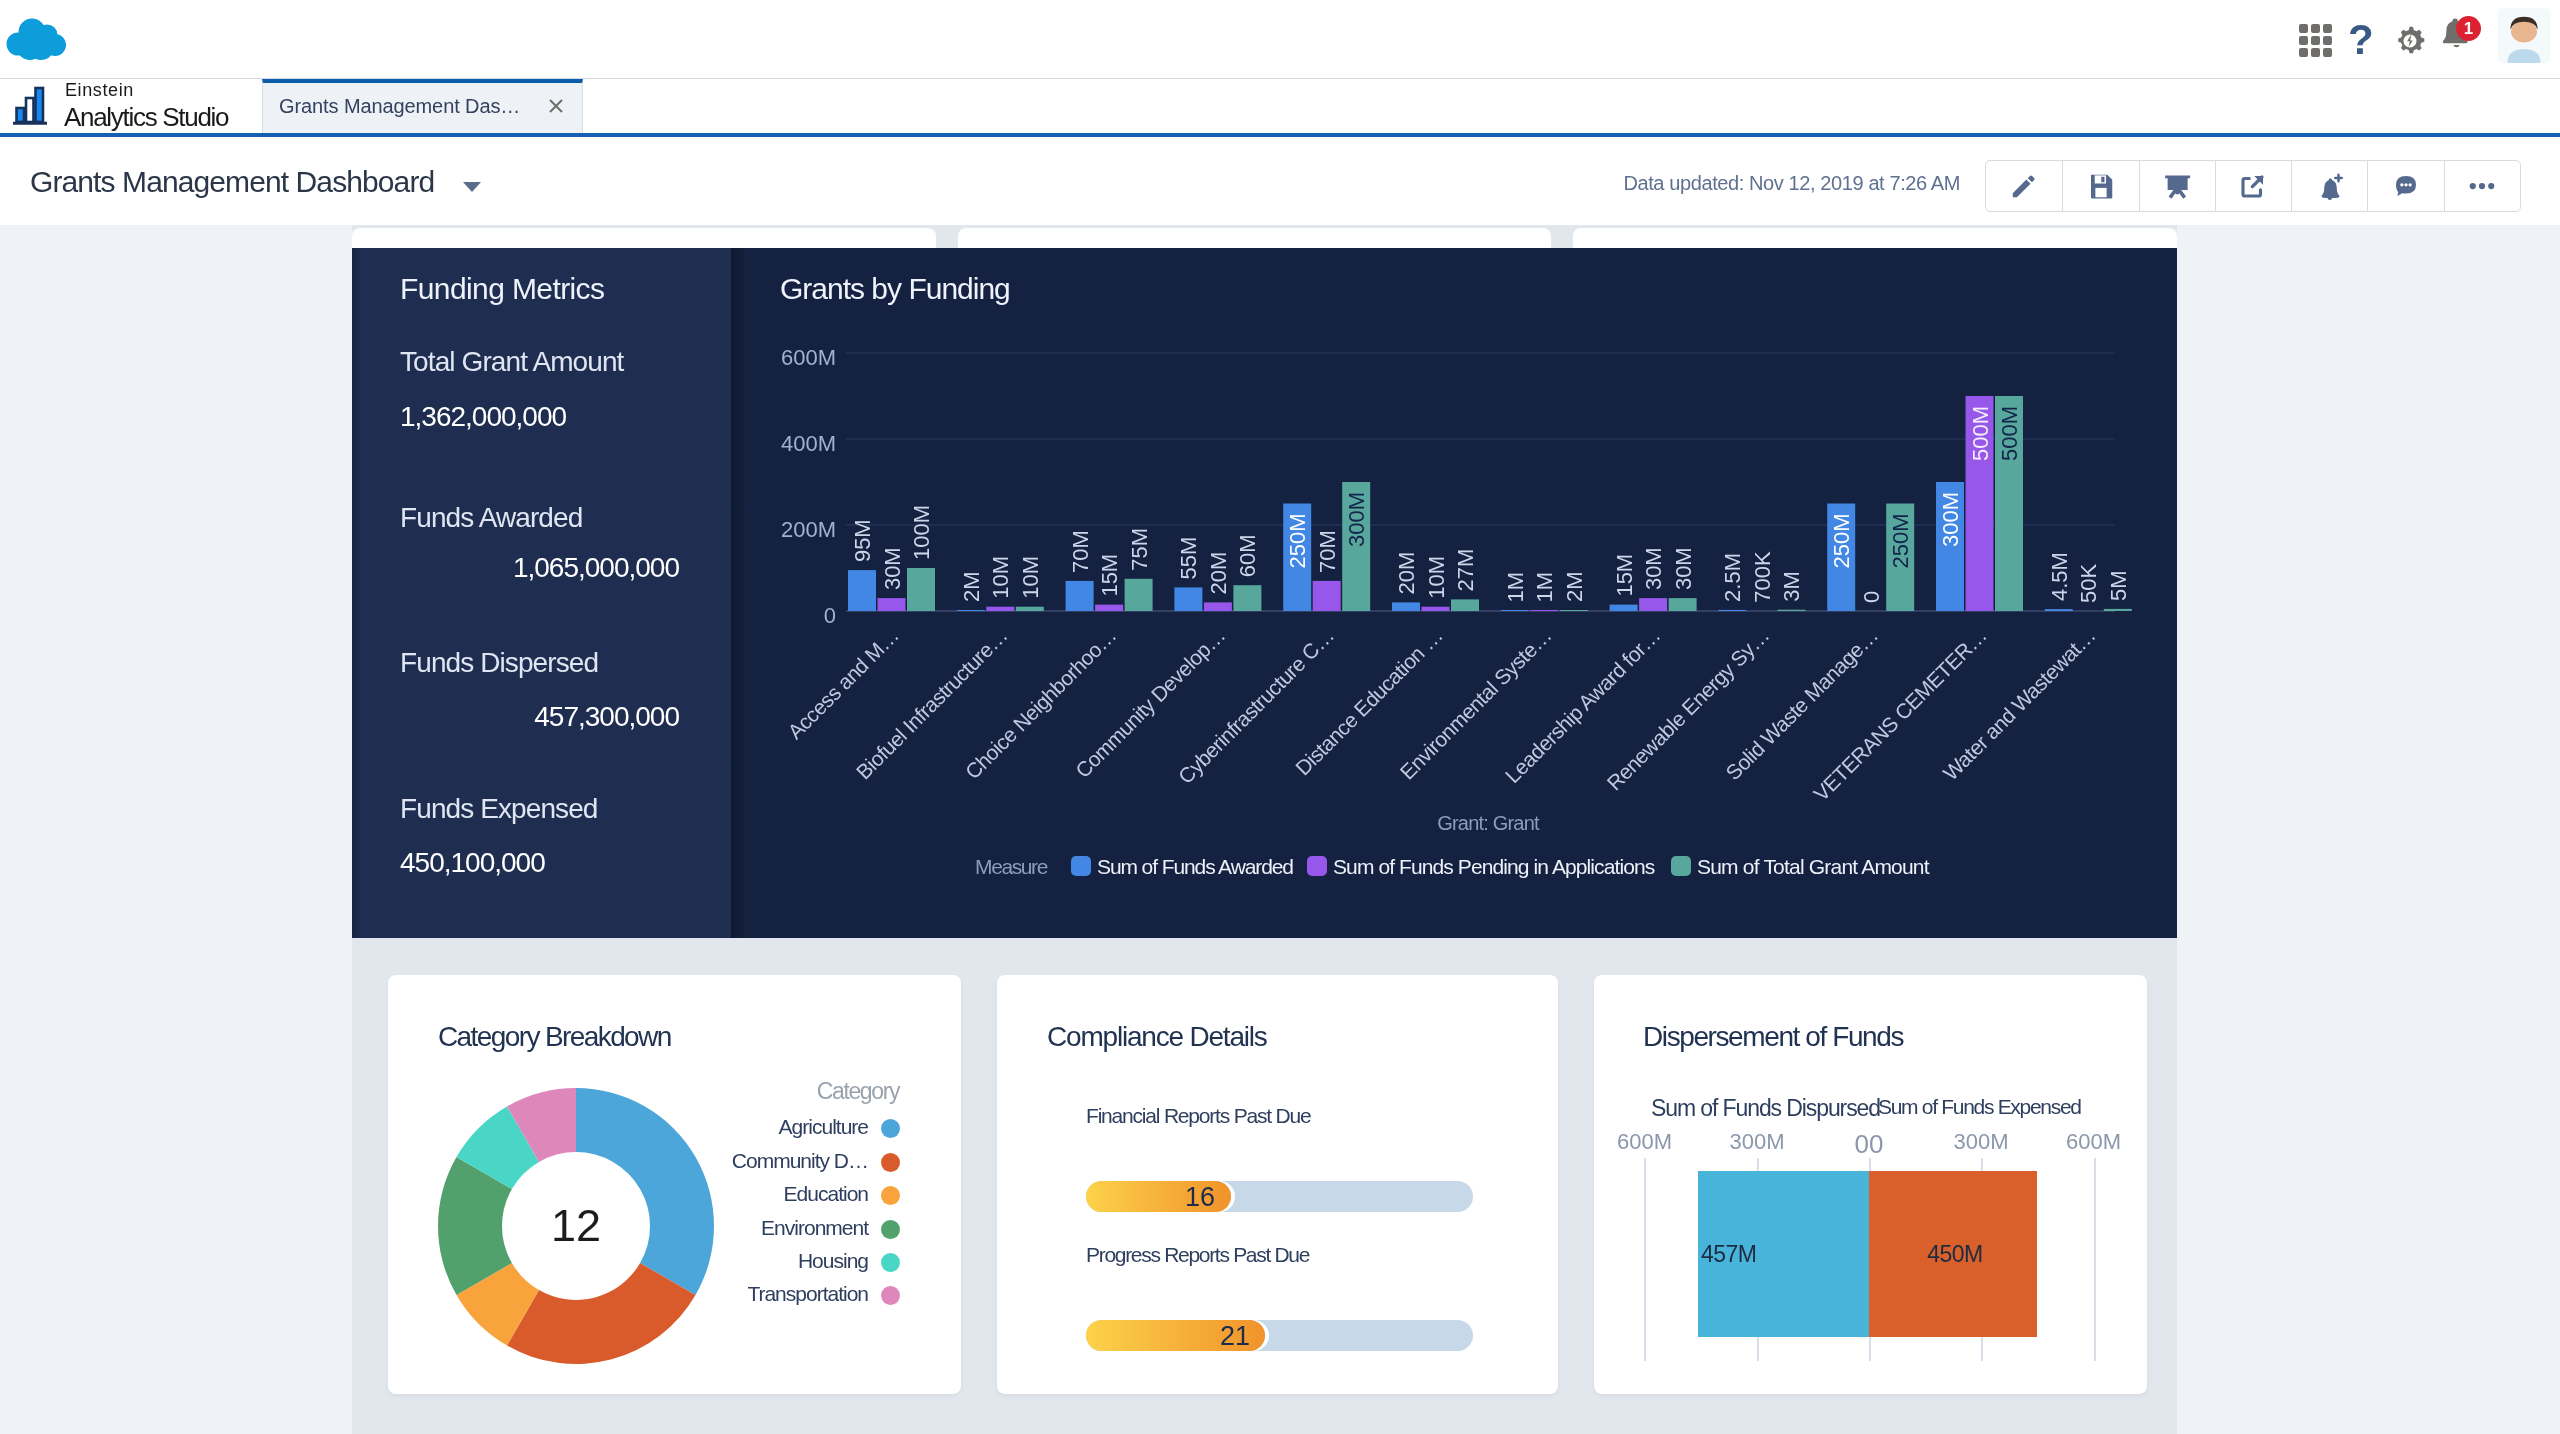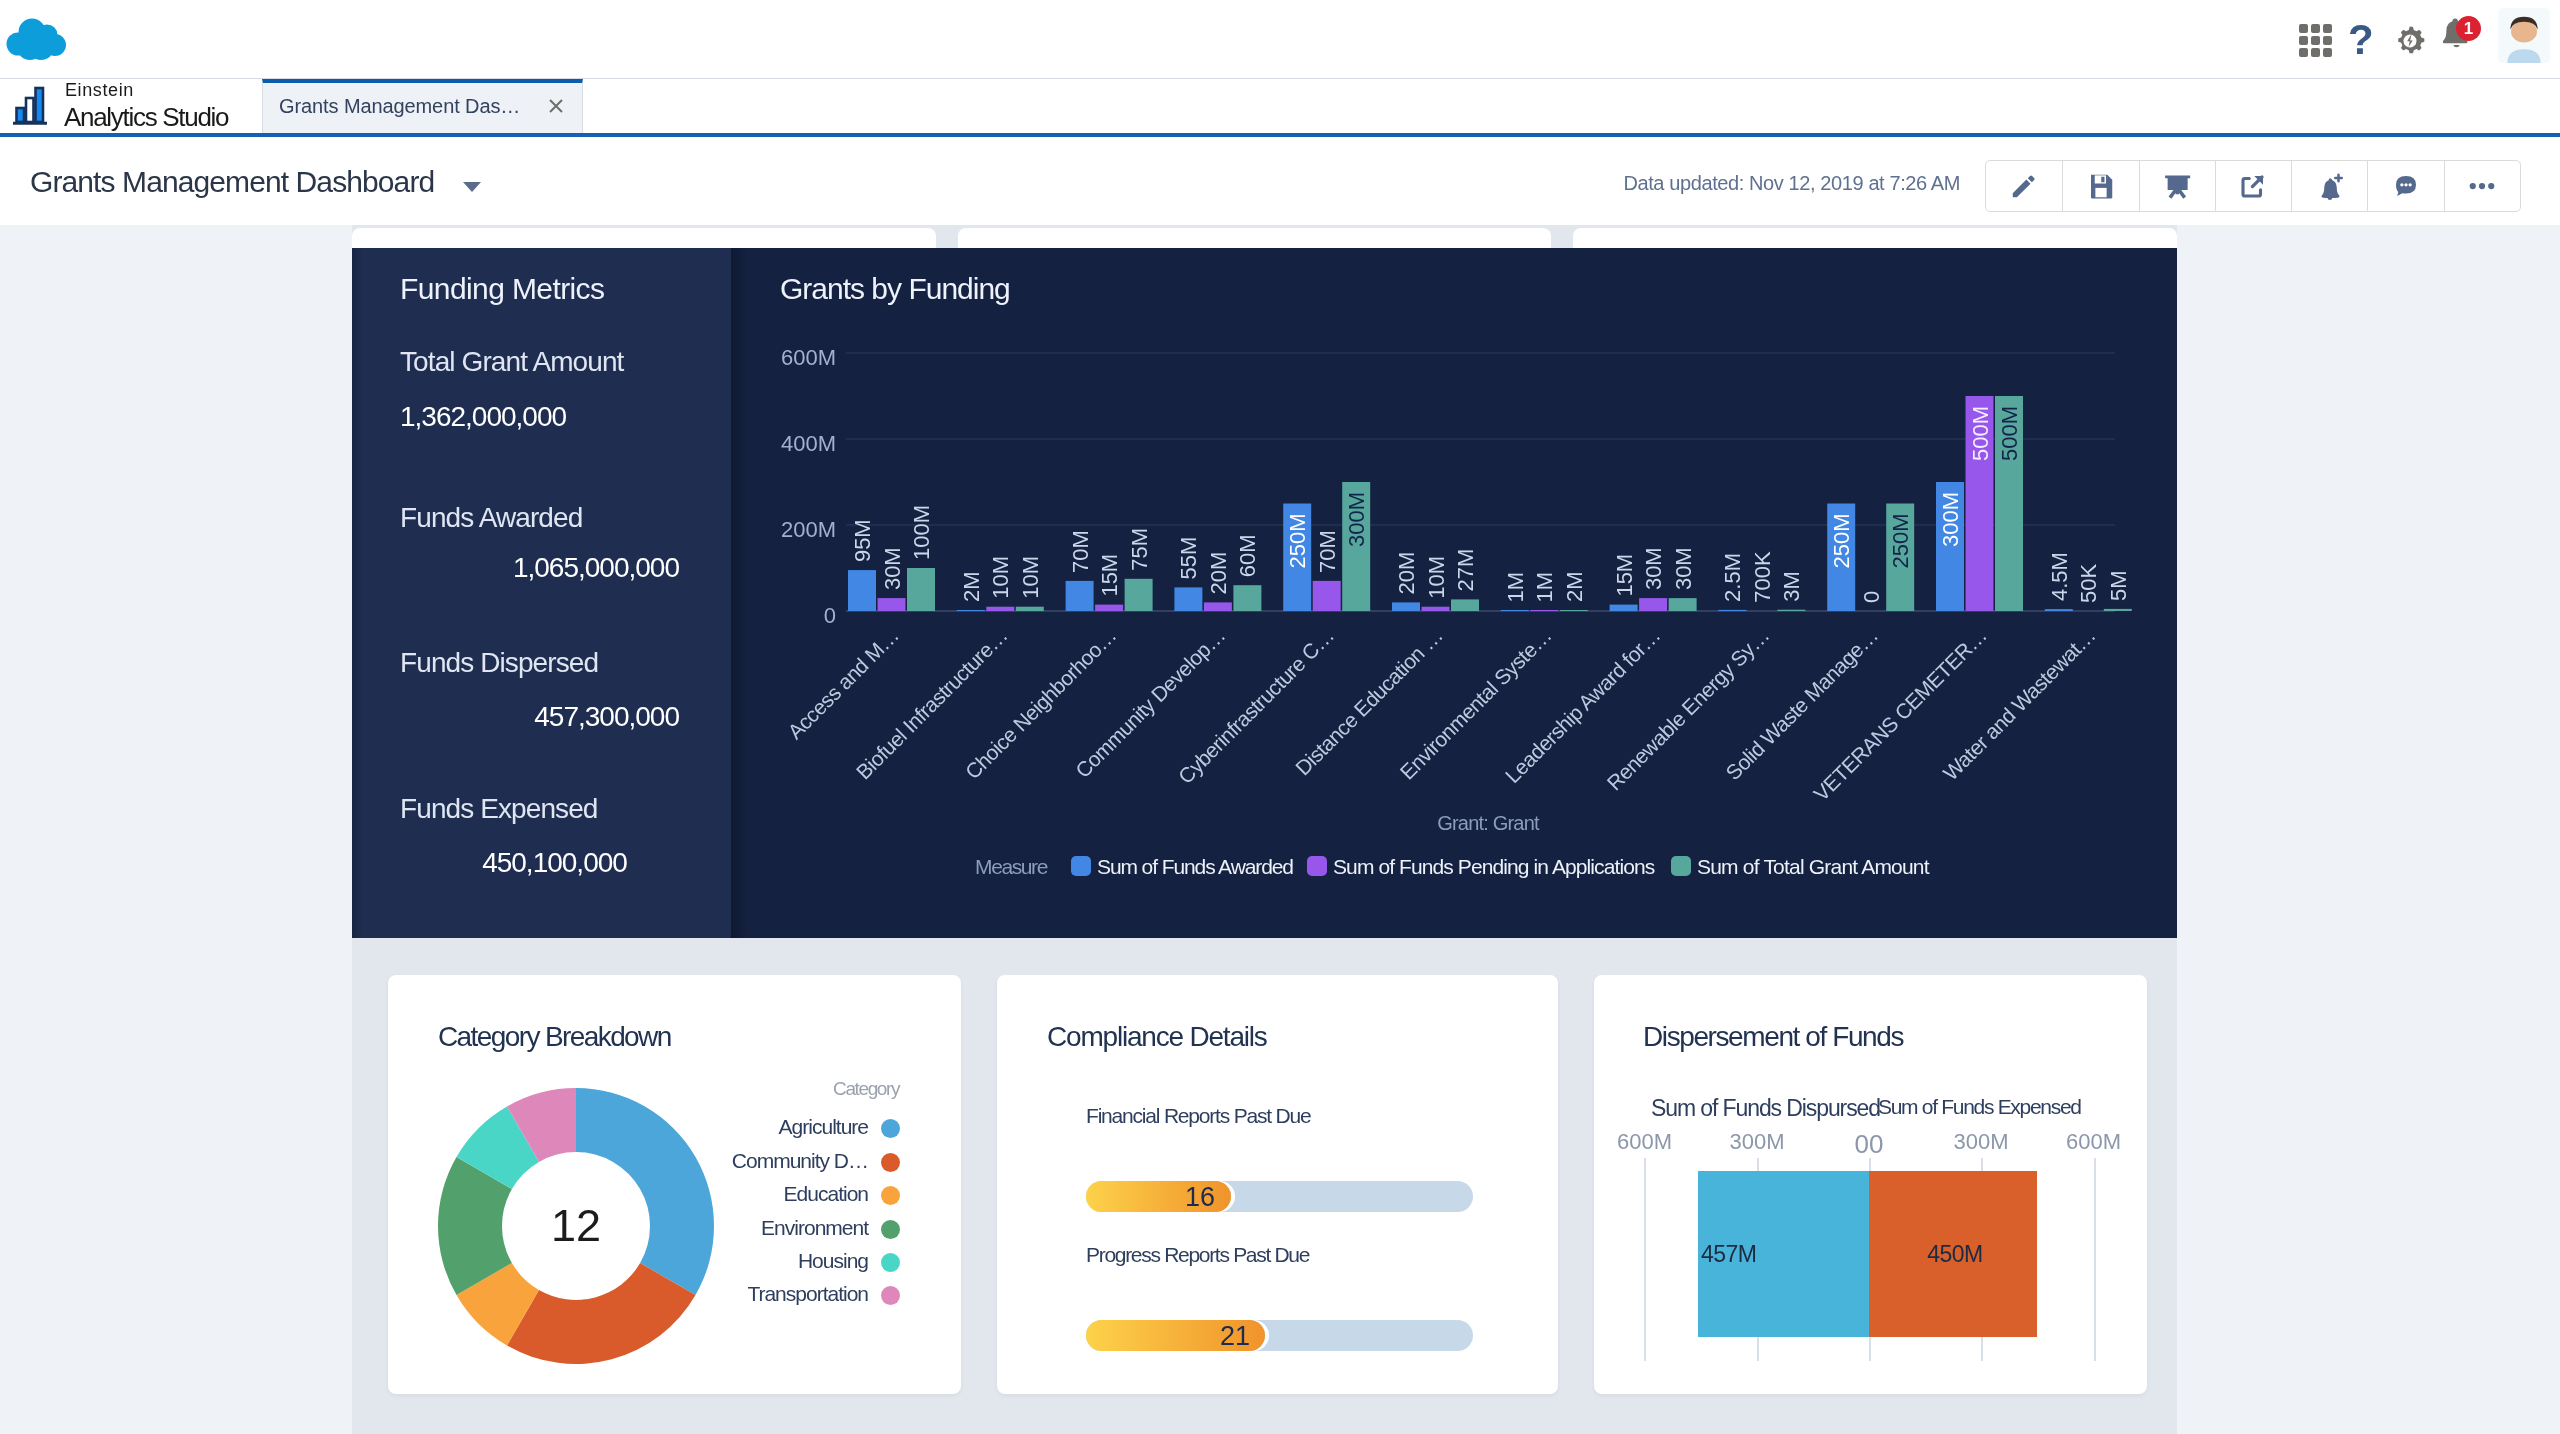--- a/index.html
+++ b/index.html
@@ -125,21 +125,21 @@
 <div class="abs" style="left:731px;top:248px;width:16px;height:690px;background:linear-gradient(90deg,rgba(5,10,25,0.35),rgba(5,10,25,0))"></div>
 <div class="abs" style="left:352px;top:248px;width:10px;height:690px;background:linear-gradient(90deg,rgba(5,10,25,0.25),rgba(5,10,25,0))"></div>
 <div class="abs" style="left:400px;top:272px;font-size:30px;letter-spacing:-0.6px;color:#eef2fa">Funding Metrics</div>
 <div class="abs" style="left:400px;top:346px;font-size:28px;letter-spacing:-0.9px;color:#dfe6f2">Total Grant Amount</div>
 <div class="abs" style="left:400px;top:401px;width:279px;text-align:left;font-size:28px;letter-spacing:-1px;color:#fff">1,362,000,000</div>
 <div class="abs" style="left:400px;top:502px;font-size:28px;letter-spacing:-0.9px;color:#dfe6f2">Funds Awarded</div>
 <div class="abs" style="left:400px;top:552px;width:279px;text-align:right;font-size:28px;letter-spacing:-1px;color:#fff">1,065,000,000</div>
 <div class="abs" style="left:400px;top:647px;font-size:28px;letter-spacing:-0.9px;color:#dfe6f2">Funds Dispersed</div>
 <div class="abs" style="left:400px;top:701px;width:279px;text-align:right;font-size:28px;letter-spacing:-1px;color:#fff">457,300,000</div>
 <div class="abs" style="left:400px;top:793px;font-size:28px;letter-spacing:-0.9px;color:#dfe6f2">Funds Expensed</div>
-<div class="abs" style="left:415px;top:847px;width:279px;text-align:center;font-size:28px;letter-spacing:-1px;color:#fff">450,100,000</div>
+<div class="abs" style="left:400px;top:847px;width:279px;text-align:left;font-size:28px;letter-spacing:-1px;color:#fff">450,100,000</div>
 <div class="abs" style="left:780px;top:272px;font-size:30px;letter-spacing:-1px;color:#eef2fa">Grants by Funding</div>
 <svg width="1446" height="690" viewBox="0 0 1446 690" style="position:absolute;left:731px;top:248px" font-family="Liberation Sans, sans-serif">
     <line x1="115" y1="277.0" x2="1384" y2="277.0" stroke="#293a60" stroke-width="1.2"></line>
     <line x1="115" y1="191.0" x2="1384" y2="191.0" stroke="#293a60" stroke-width="1.2"></line>
     <line x1="115" y1="105.0" x2="1384" y2="105.0" stroke="#293a60" stroke-width="1.2"></line>
     <line x1="115" y1="363" x2="1384" y2="363" stroke="#3a4a6e" stroke-width="1.6"></line>
     <text x="105" y="375.0" text-anchor="end" font-size="22" fill="#a3b1cf">0</text>
     <text x="105" y="289.0" text-anchor="end" font-size="22" fill="#a3b1cf">200M</text>
     <text x="105" y="203.0" text-anchor="end" font-size="22" fill="#a3b1cf">400M</text>
     <text x="105" y="117.0" text-anchor="end" font-size="22" fill="#a3b1cf">600M</text>
@@ -241,21 +241,21 @@
     <svg width="573" height="419" viewBox="0 0 573 419" style="position:absolute;left:0;top:0">
       <path d="M 188.00 113.00 A 138 138 0 0 1 307.51 320.00 L 252.09 288.00 A 74 74 0 0 0 188.00 177.00 Z" fill="#4CA6D9"></path>
       <path d="M 307.51 320.00 A 138 138 0 0 1 119.00 370.51 L 151.00 315.09 A 74 74 0 0 0 252.09 288.00 Z" fill="#D95B2B"></path>
       <path d="M 119.00 370.51 A 138 138 0 0 1 68.49 320.00 L 123.91 288.00 A 74 74 0 0 0 151.00 315.09 Z" fill="#F9A33C"></path>
       <path d="M 68.49 320.00 A 138 138 0 0 1 68.49 182.00 L 123.91 214.00 A 74 74 0 0 0 123.91 288.00 Z" fill="#52A06B"></path>
       <path d="M 68.49 182.00 A 138 138 0 0 1 119.00 131.49 L 151.00 186.91 A 74 74 0 0 0 123.91 214.00 Z" fill="#49D6C6"></path>
       <path d="M 119.00 131.49 A 138 138 0 0 1 188.00 113.00 L 188.00 177.00 A 74 74 0 0 0 151.00 186.91 Z" fill="#DD87BB"></path>
     </svg>
   </div>
 <div class="abs" style="left:526px;top:1200px;width:100px;text-align:center;font-size:45px;color:#1c1c1c">12</div>
-<div class="abs" style="left:700px;top:1078px;width:199px;text-align:right;font-size:19px;letter-spacing:-1.4px;color:#9aa3ad">Category</div>
+<div class="abs" style="left:700px;top:1078px;width:199px;text-align:right;font-size:23px;letter-spacing:-1.4px;color:#9aa3ad">Category</div>
 <div class="abs" style="left:600px;top:1115px;width:268px;text-align:right;font-size:21px;letter-spacing:-1px;color:#2e3e5e">Agriculture</div>
 <div class="abs" style="left:881px;top:1119px;width:19px;height:19px;border-radius:50%;background:#4CA6D9"></div>
 <div class="abs" style="left:600px;top:1149px;width:268px;text-align:right;font-size:21px;letter-spacing:-1px;color:#2e3e5e">Community D…</div>
 <div class="abs" style="left:881px;top:1153px;width:19px;height:19px;border-radius:50%;background:#D95B2B"></div>
 <div class="abs" style="left:600px;top:1182px;width:268px;text-align:right;font-size:21px;letter-spacing:-1px;color:#2e3e5e">Education</div>
 <div class="abs" style="left:881px;top:1186px;width:19px;height:19px;border-radius:50%;background:#F9A33C"></div>
 <div class="abs" style="left:600px;top:1216px;width:268px;text-align:right;font-size:21px;letter-spacing:-1px;color:#2e3e5e">Environment</div>
 <div class="abs" style="left:881px;top:1220px;width:19px;height:19px;border-radius:50%;background:#52A06B"></div>
 <div class="abs" style="left:600px;top:1249px;width:268px;text-align:right;font-size:21px;letter-spacing:-1px;color:#2e3e5e">Housing</div>
 <div class="abs" style="left:881px;top:1253px;width:19px;height:19px;border-radius:50%;background:#49D6C6"></div>

